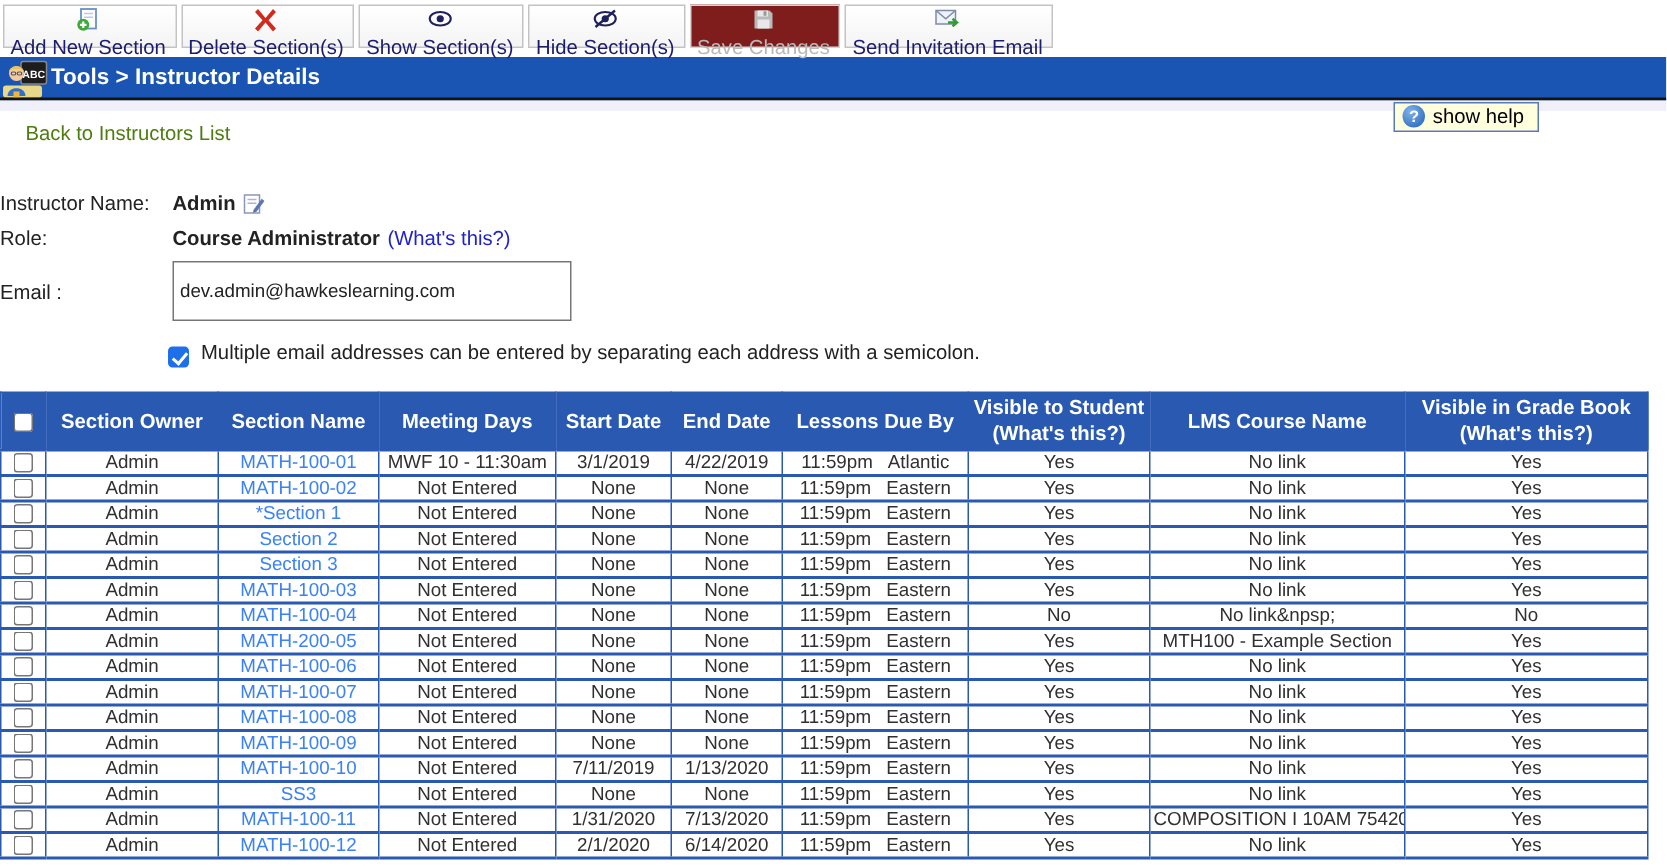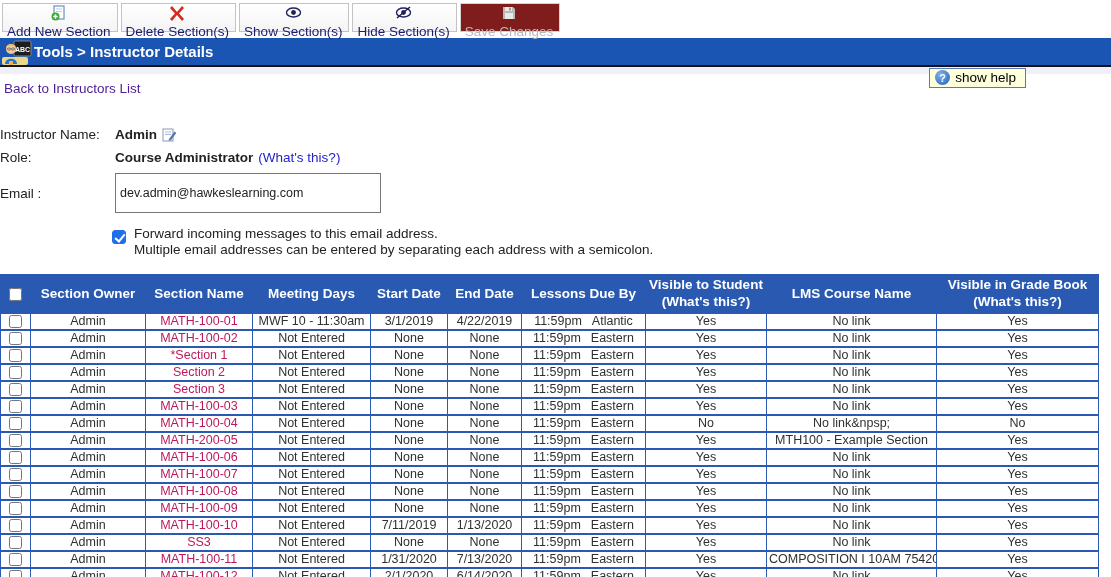--- a/index.html
+++ b/index.html
@@ -19,21 +19,21 @@
                display:flex; align-items:center; color:#fff; font-weight:bold; font-size:15px; }
   .title-icon { width:34px; height:27px; display:flex; align-items:flex-end; justify-content:center; flex:none; }
   .sub-strip { height:7px; background:#EFF0FA; }
 
   .help-btn { position:absolute; top:68px; right:85px; display:inline-flex; align-items:center; gap:5px;
               background:#FFFFDE; border:1px solid #5A79B8; padding:1px 9px 2px 5px;
               font-size:13.5px; color:#000; cursor:pointer; }
   .help-ico { width:15px; height:15px; border-radius:50%; background:radial-gradient(circle at 35% 30%, #7fb2e8, #1e5fb8);
               color:#fff; font-size:11px; font-weight:bold; display:flex; align-items:center; justify-content:center; }
 
-  .back-link { display:inline-block; margin:7px 0 0 4px; font-size:13.5px; color:#4c1d95; cursor:pointer; }
+  .back-link { display:inline-block; margin:7px 0 0 17px; font-size:13.5px; color:#4d7c0f; cursor:pointer; }
 
   
   .form { margin-top:30px; font-size:13.5px; color:#222; }
   .form-row { display:flex; align-items:center; margin-bottom:8px; }
   .form-label { width:103px; flex:none; }
   .form-value { margin-left:12px; display:flex; align-items:center; gap:5px; }
   .bold { font-weight:bold; }
   .inline-link { color:#2222CC; cursor:pointer; }
   .email-input { width:266px; height:30px; border:1px solid #767676; font-size:12.5px; padding:19px 4px;
                  font-family:"Liberation Sans", sans-serif; color:#222; }
@@ -48,21 +48,21 @@
 
   
   table.sections { margin-top:16px; border-collapse:collapse; table-layout:fixed; width:1098px;padding-left:24px; }
   table.sections th { background:#2A59B2; color:#fff; font-size:13.5px; font-weight:bold; text-align:center;
                       border:1px solid #2A59B2; border-left:1px solid #fff; padding:1px 2px; height:38px; line-height:17px; }
   table.sections th:first-child { border-left:1px solid #2A59B2; }
   table.sections td { border:1px solid #2A59B2; border-top-width:2px; border-bottom-width:2px;
                       font-size:12.5px; color:#303030; text-align:center; height:15px; line-height:15px;
                       padding:0 2px; overflow:hidden; white-space:nowrap; }
   table.sections input[type=checkbox] { width:13px; height:13px; margin:0; vertical-align:middle; }
-  .link-cell { color:#be185d; cursor:pointer; }
+  .link-cell { color:#3b82f6; cursor:pointer; }
   .due-zone { margin-left:10px; }
 </style>
 </head>
 <body>
 
 <div class="page">
 
   
   <div class="toolbar">
     <button class="tb-btn">
@@ -108,20 +108,30 @@
     <button class="tb-btn disabled">
       <span class="tb-ico">
         <svg width="16" height="16" viewBox="0 0 16 16">
             <path d="M2 2 H12 L14 4 V14 H2 Z" fill="#b9b9b9"></path>
             <rect x="4" y="2" width="7" height="4" fill="#e8e8e8"></rect>
             <rect x="8" y="2.5" width="2" height="3" fill="#9a9a9a"></rect>
             <rect x="4" y="8" width="8" height="6" fill="#e8e8e8"></rect>
           </svg>
       </span>
       <span>Save Changes</span>
+    </button>
+    <button class="tb-btn">
+      <span class="tb-ico">
+        <svg width="17" height="15" viewBox="0 0 17 15">
+            <rect x="1" y="2" width="13" height="9" fill="#eef3fb" stroke="#7d8aa8" stroke-width="1"></rect>
+            <path d="M1 2 L7.5 7.5 L14 2" fill="none" stroke="#7d8aa8" stroke-width="1"></path>
+            <path d="M9 10 H14 M12 7.5 L15 10 L12 12.5" fill="none" stroke="#2f9e2f" stroke-width="1.6"></path>
+          </svg>
+      </span>
+      <span>Send Invitation Email</span>
     </button>
   </div>
 
   
   <div class="title-bar">
     <span class="title-icon">
       <svg width="30" height="26" viewBox="0 0 30 26">
           <rect x="0" y="18" width="26" height="8" rx="2" fill="#e8d98a"></rect>
           <rect x="12" y="2" width="17" height="15" rx="1.5" fill="#1d1d1d" stroke="#888" stroke-width="1"></rect>
           <text x="20.5" y="13" font-size="7" fill="#fff" text-anchor="middle" font-family="Liberation Sans, sans-serif" font-weight="bold">ABC</text>
@@ -169,21 +179,20 @@
     </div>
     <div class="form-row">
       <span class="form-label">Email :</span>
       <span class="form-value">
         <input class="email-input" type="text" value="dev.admin@hawkeslearning.com" style="">
       </span>
     </div>
     <div class="forward-row">
       <span class="custom-check"></span>
       <span class="forward-text">
-        <div>Forward incoming messages to this email address.</div>
         <div>Multiple email addresses can be entered by separating each address with a semicolon.</div>
       </span>
     </div>
   </div>
 
   
   <table class="sections">
     <colgroup>
       <col style="width:30px">
         <col style="width:115px">

